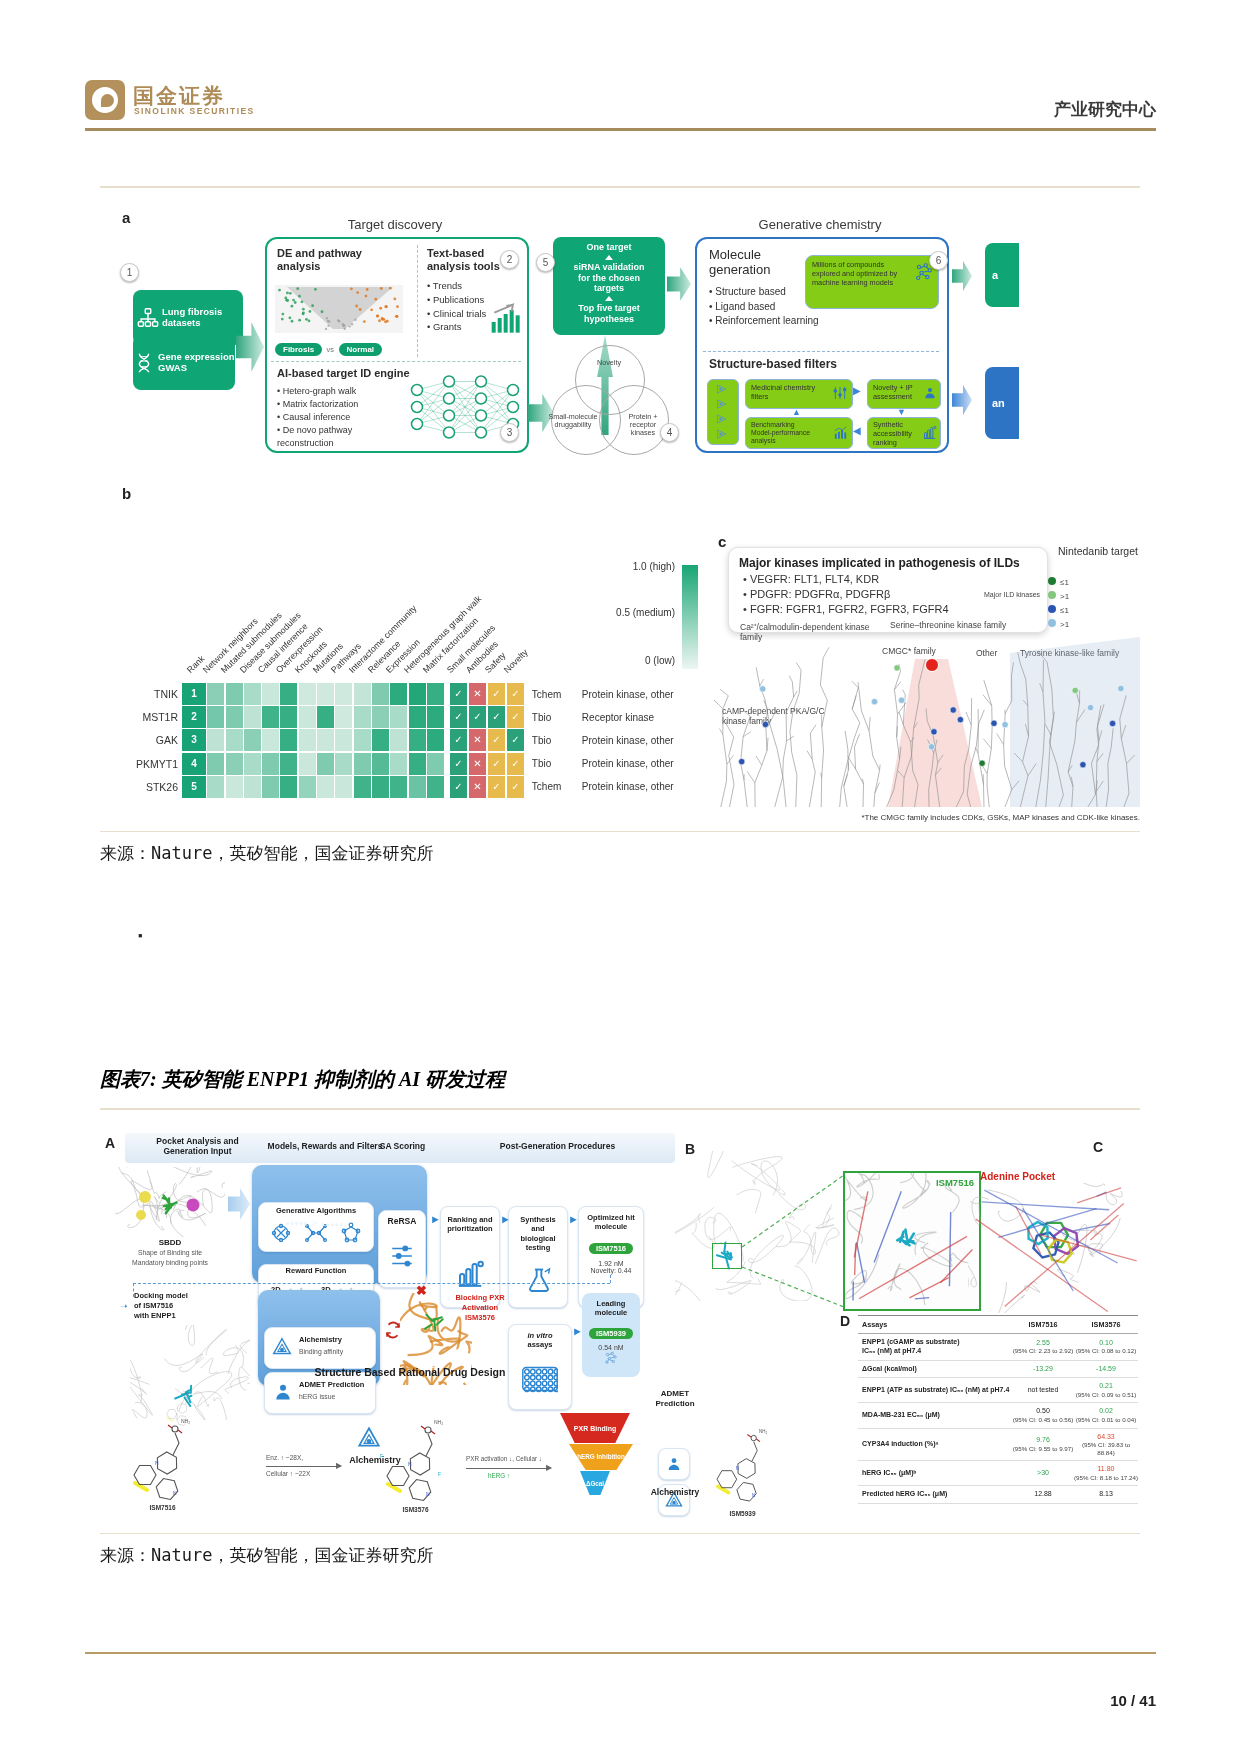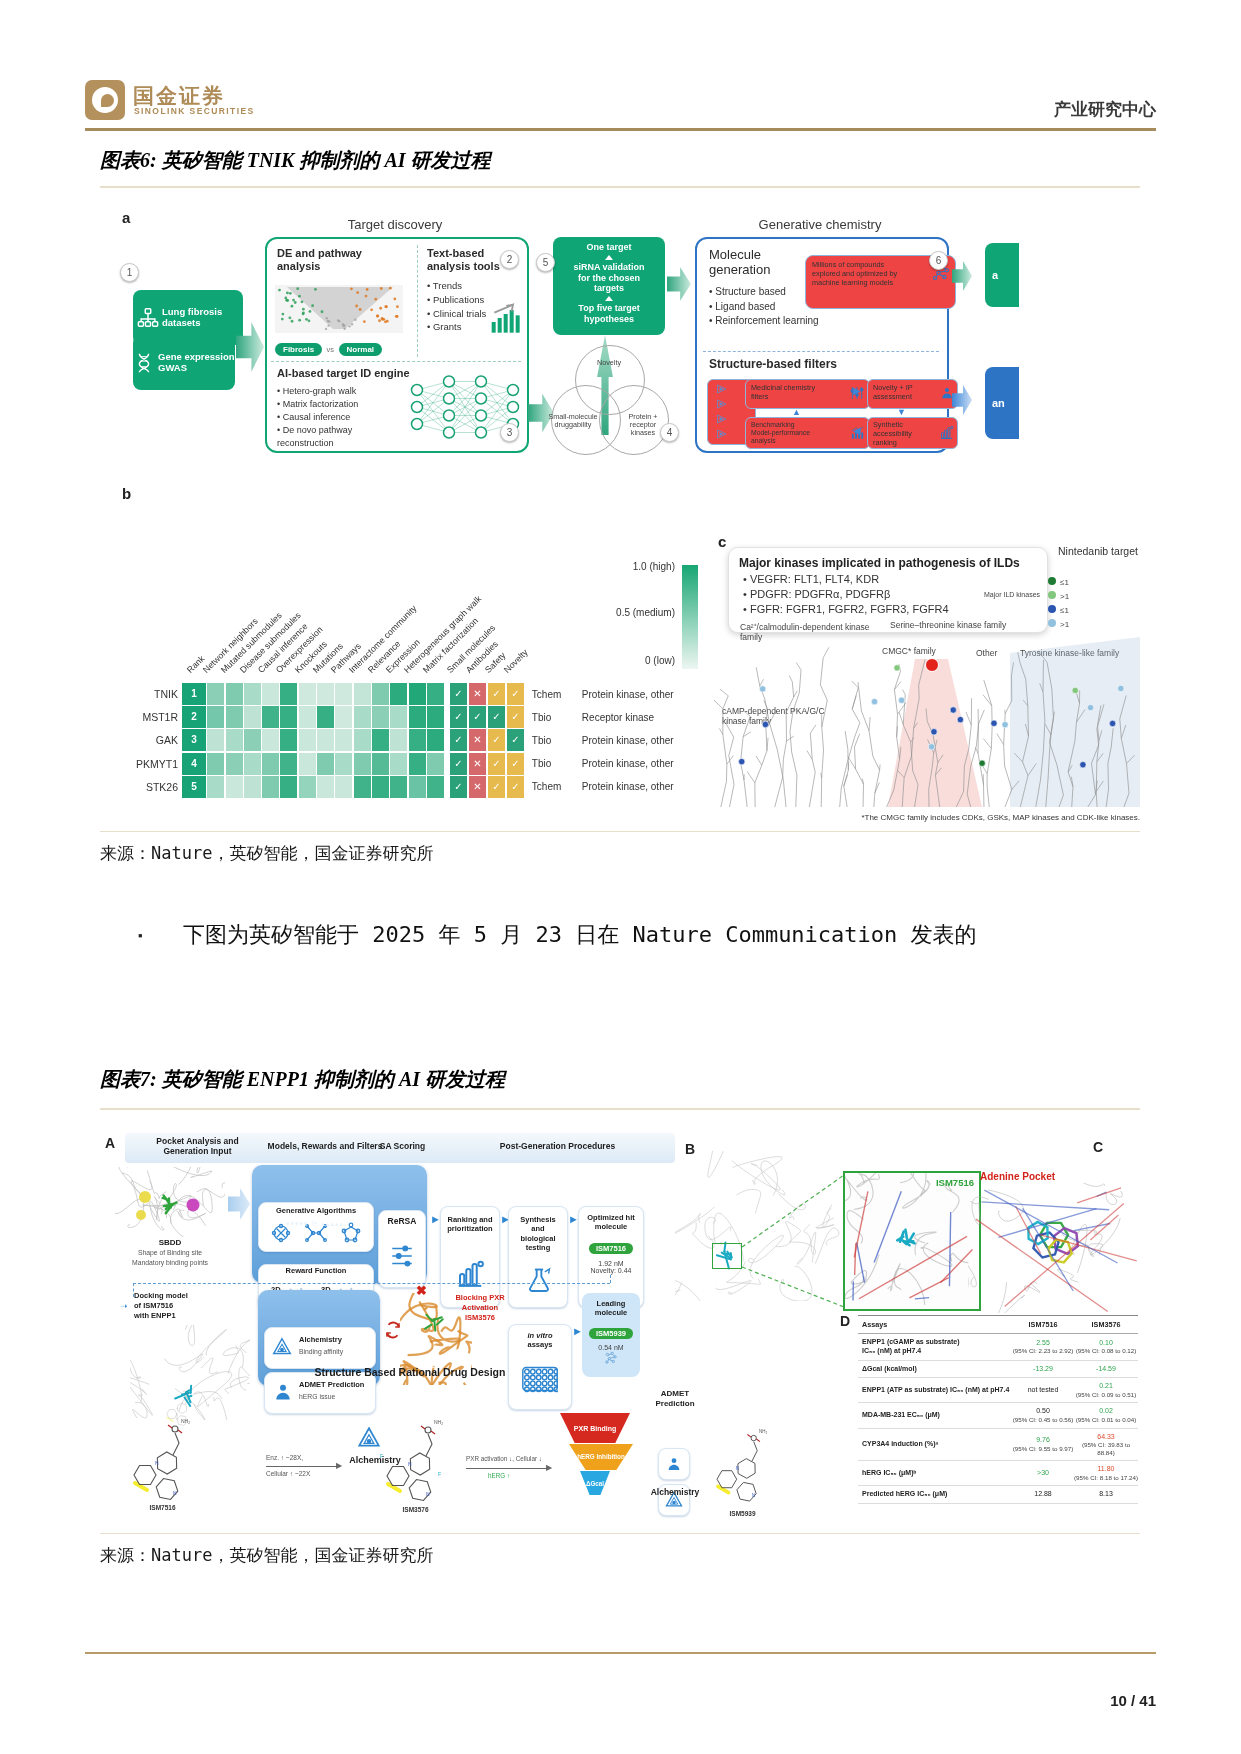--- a/index.html
+++ b/index.html
@@ -31,21 +31,21 @@
   .pill{display:inline-block;background:#0E9E6E;color:#fff;font-size:8px;font-weight:bold;border-radius:9px;padding:2px 8px;}
   .garr{position:absolute;background:linear-gradient(90deg,#2FA57E,#CDEBDF);clip-path:polygon(0 30%,55% 30%,55% 6%,100% 50%,55% 94%,55% 70%,0 70%);}
   .garr-up{position:absolute;background:linear-gradient(0deg,#2FA57E,#A7DCC8);clip-path:polygon(30% 100%,30% 42%,6% 42%,50% 0,94% 42%,70% 42%,70% 100%);}
   .dash-v{position:absolute;border-left:1px dashed #9CCDBD;}
   .dash-h{position:absolute;border-top:1px dashed #9CCDBD;}
   .bdash-h{position:absolute;border-top:1.4px dashed #5B9BD5;}
   .bdash-v{position:absolute;border-left:1.4px dashed #5B9BD5;}
   .vennc{position:absolute;border:1px solid #A8A8A8;border-radius:50%;background:rgba(255,255,255,.0);}
   .vlab{font-size:7.2px;color:#444;line-height:1.1;text-align:center;}
   .wtri{width:0;height:0;border-left:4px solid transparent;border-right:4px solid transparent;border-bottom:5px solid #fff;margin:2px auto;}
-  .card6{position:absolute;background:#ef4444;border:1px solid #8FB4DC;border-radius:6px;padding-left:17px;}
+  .card6{position:absolute;background:#84cc16;border:1px solid #8FB4DC;border-radius:6px;}
   .c6t{font-size:7.3px;color:#333;line-height:1.2;}
   .ic{display:inline-block;line-height:0;}
   .ic svg{width:100%;height:100%;}
   .cutbox{position:absolute;color:#fff;font-weight:bold;font-size:11px;display:flex;align-items:center;padding-left:7px;border-radius:8px 0 0 8px;}
   
   .hrow{display:flex;align-items:center;height:22px;margin-bottom:1.2px;}
   .hgene{width:76px;text-align:right;padding-right:2px;font-size:10.5px;color:#333;}
   .hrank{width:24px;height:22px;background:#17A376;color:#fff;font-weight:bold;font-size:10px;text-align:center;line-height:22px;margin-left:2px;}
   .hcell{width:17px;height:22px;margin-left:1.3px;}
   .hchk{width:17px;height:22px;margin-left:2px;color:#fff;font-size:10px;text-align:center;line-height:22px;}
@@ -83,21 +83,20 @@
 
   <div class="abs" style="left:85px;top:80px;width:40px;height:40px;background:#B3905C;border-radius:7px;">
     <span class="abs" style="left:7px;top:7px;width:26px;height:26px;background:#fff;border-radius:50%;"></span>
     <span class="abs" style="left:16px;top:14px;width:13px;height:13px;background:#B3905C;border-radius:50% 50% 50% 0;"></span>
   </div>
   <div class="abs brand-cn" style="left:133px;top:82px;">国金证券</div>
   <div class="abs brand-en" style="left:134px;top:106px;">SINOLINK SECURITIES</div>
   <div class="abs dept rt" style="left:856px;top:98px;width:300px;">产业研究中心</div>
   <div class="abs gold-line" style="left:85px;top:128px;width:1071px;"></div>
 
-  <div class="abs fig-title" style="left:100px;top:147px;">图表6: 英矽智能 TNIK 抑制剂的 AI 研发过程</div>
   <div class="abs tan-line" style="left:100px;top:186px;width:1040px;"></div>
 
   <div class="abs fig" style="left:100px;top:195px;width:1040px;height:636px;">
 
     <div class="abs b" style="left:22px;top:14px;font-size:15px;">a</div>
     <div class="abs sec-title ctr" style="left:165px;top:22px;width:260px;">Target discovery</div>
     <div class="abs sec-title ctr" style="left:595px;top:22px;width:250px;">Generative chemistry</div>
 
     <div class="circ" style="left:20px;top:68px;">1</div>
     <div class="abs gbox" style="left:33px;top:95px;width:102px;height:55px;display:flex;align-items:center;padding:0 4px;">
@@ -691,21 +690,20 @@
         <circle cx="187.02990572247654" cy="32.866307786433026" r="3.2" fill="#83C67E" stroke="#fff" stroke-width="0.6"></circle>
         <circle cx="222" cy="30" r="6.5" fill="#E3231B" stroke="#fff" stroke-width="1"></circle>
       </svg>
     <div class="abs rt" style="left:720px;top:618px;width:320px;font-size:8px;color:#333;">*The CMGC family includes CDKs, GSKs, MAP kinases and CDK-like kinases.</div>
   </div>
 
   <div class="abs tan-line" style="left:100px;top:831px;width:1040px;height:1px;"></div>
   <div class="abs src" style="left:100px;top:842px;">来源：Nature，英矽智能，国金证券研究所</div>
 
   <div class="abs" style="left:138px;top:928px;font-size:13px;">▪</div>
-  <div class="abs para" style="left:183px;top:920px;width:970px;">下图为英矽智能于 2025 年 5 月 23 日在 Nature Communication 发表的</div>
 
   <div class="abs fig-title" style="left:100px;top:1066px;">图表7: 英矽智能 ENPP1 抑制剂的 AI 研发过程</div>
   <div class="abs tan-line" style="left:100px;top:1108px;width:1040px;"></div>
 
   <div class="abs fig" style="left:100px;top:1125px;width:1040px;height:405px;">
 
     <div class="abs b" style="left:5px;top:10px;font-size:14px;">A</div>
     <div class="band7" style="left:25px;top:8px;width:550px;height:30px;"></div>
     <div class="hd7" style="left:35px;top:11px;width:125px;">Pocket Analysis and Generation Input</div>
     <div class="hd7" style="left:165px;top:16px;width:120px;">Models, Rewards and Filters</div>

